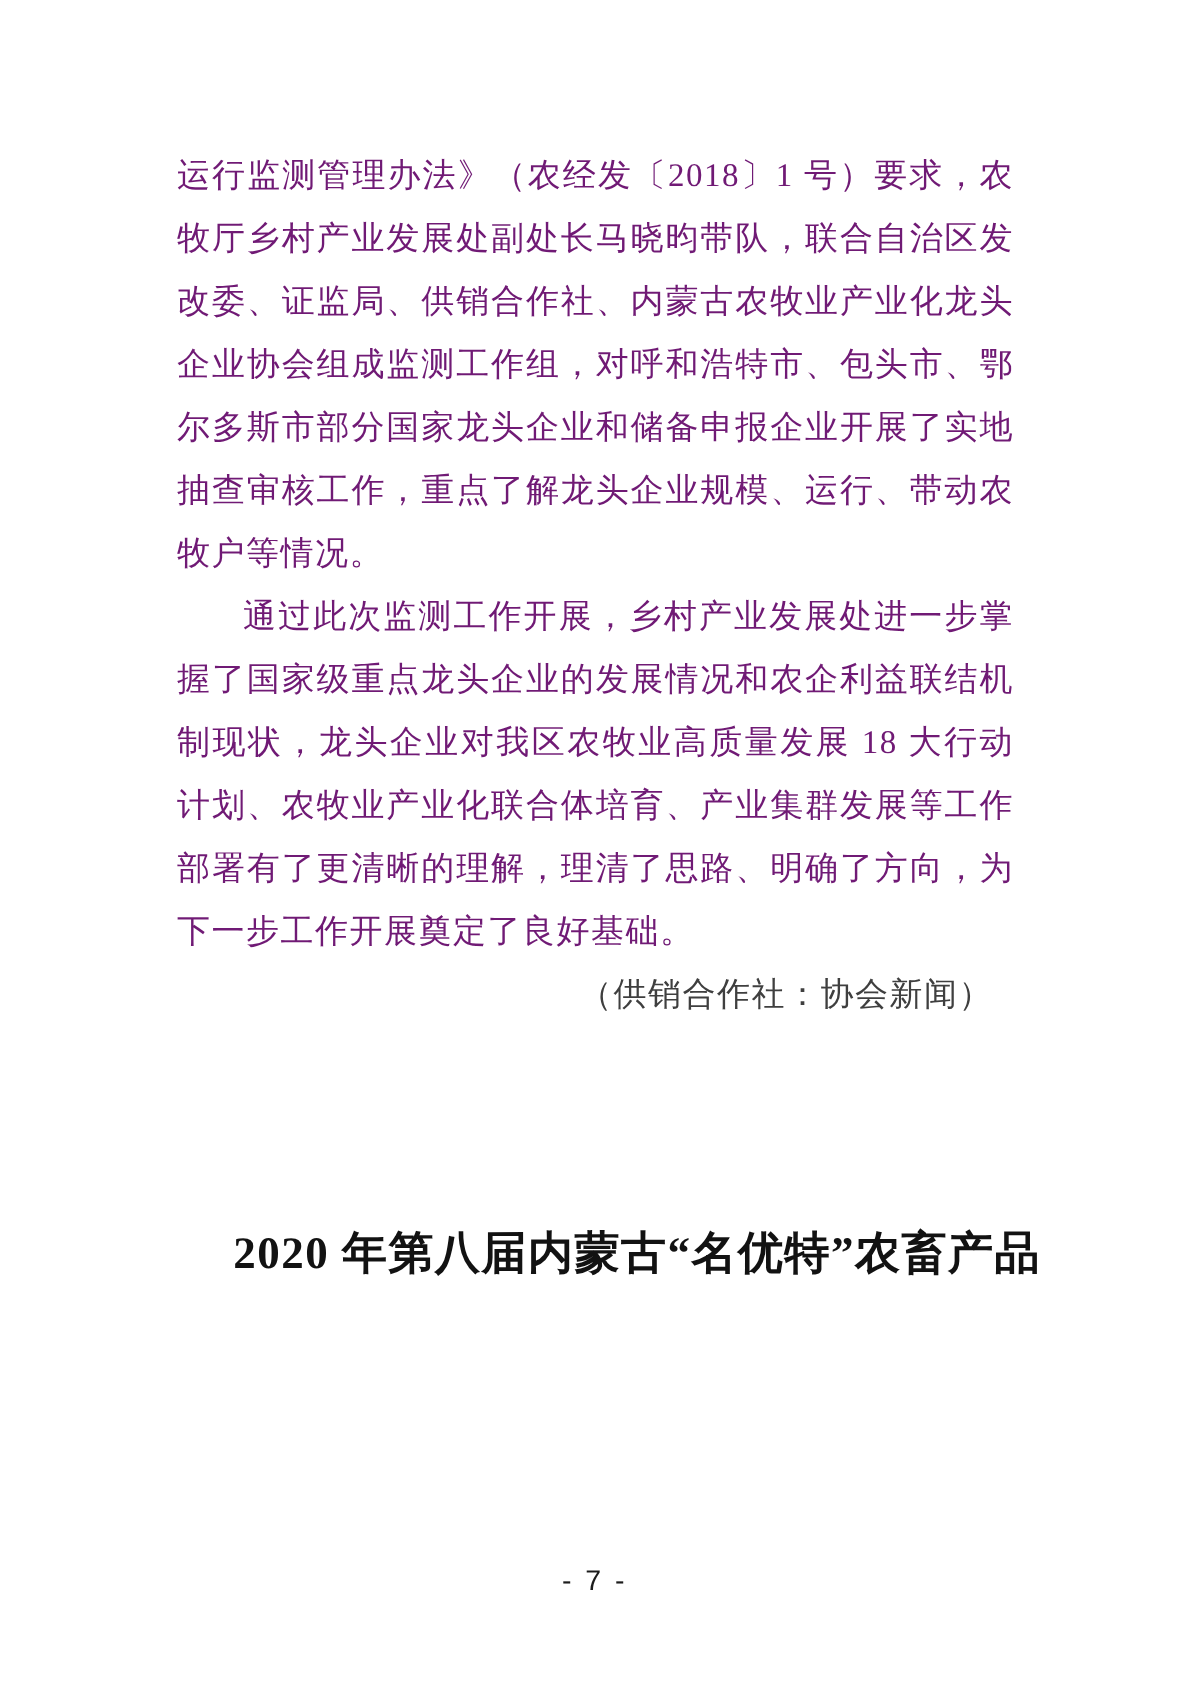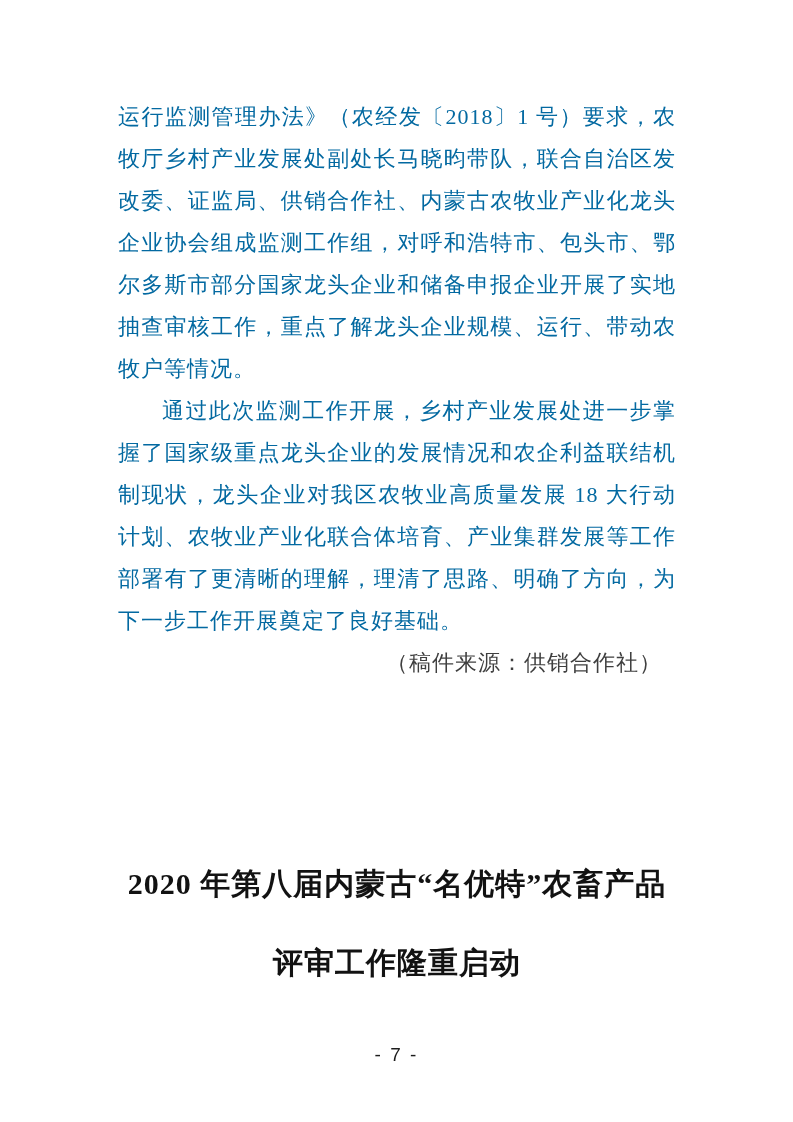--- a/index.html
+++ b/index.html
@@ -19,44 +19,44 @@
     position: absolute;
     top: 96px;
     left: 118px;
     width: 558px;
   }
   .para {
     margin: 0;
     font-size: 22px;
     line-height: 42px;
     letter-spacing: 1px;
-    color: #0369a1;
+    color: #701a75;
     text-align: justify;
     text-justify: inter-character;
     font-weight: 400;
   }
   .para.indent {
     text-indent: 2em;
   }
   .source-note {
     margin: 0;
     font-size: 22px;
     line-height: 42px;
     letter-spacing: 1px;
     color: #3f3f3f;
     text-align: right;
     padding-right: 14px;
   }
   .next-title {
     position: absolute;
-    top: 844px;
+    top: 796px;
     left: 100px;
     width: 594px;
     margin: 0;
-    text-align: center;
+    text-align: right;
     font-size: 30px;
     font-weight: 700;
     color: #121212;
     letter-spacing: 1px;
   }
   .title-line {
     display: block;
     height: 79px;
     line-height: 79px;
     white-space: nowrap;
@@ -75,23 +75,22 @@
   }
 </style>
 </head>
 <body>
 
 <div class="page">
 
   <main class="article-body">
     <p class="para">运行监测管理办法》（农经发〔2018〕1 号）要求，农牧厅乡村产业发展处副处长马晓昀带队，联合自治区发改委、证监局、供销合作社、内蒙古农牧业产业化龙头企业协会组成监测工作组，对呼和浩特市、包头市、鄂尔多斯市部分国家龙头企业和储备申报企业开展了实地抽查审核工作，重点了解龙头企业规模、运行、带动农牧户等情况。</p>
     <p class="para indent">通过此次监测工作开展，乡村产业发展处进一步掌握了国家级重点龙头企业的发展情况和农企利益联结机制现状，龙头企业对我区农牧业高质量发展 18 大行动计划、农牧业产业化联合体培育、产业集群发展等工作部署有了更清晰的理解，理清了思路、明确了方向，为下一步工作开展奠定了良好基础。</p>
-    <p class="source-note">（稿件来源：供销合作社）</p>
+    <p class="source-note">（供销合作社：协会新闻）</p>
   </main>
 
   <h1 class="next-title">
     <span class="title-line">2020 年第八届内蒙古“名优特”农畜产品</span>
-    <span class="title-line">评审工作隆重启动</span>
   </h1>
 
   <footer class="page-footer">- 7 -</footer>
 
 </div>
 
 </body></html>

